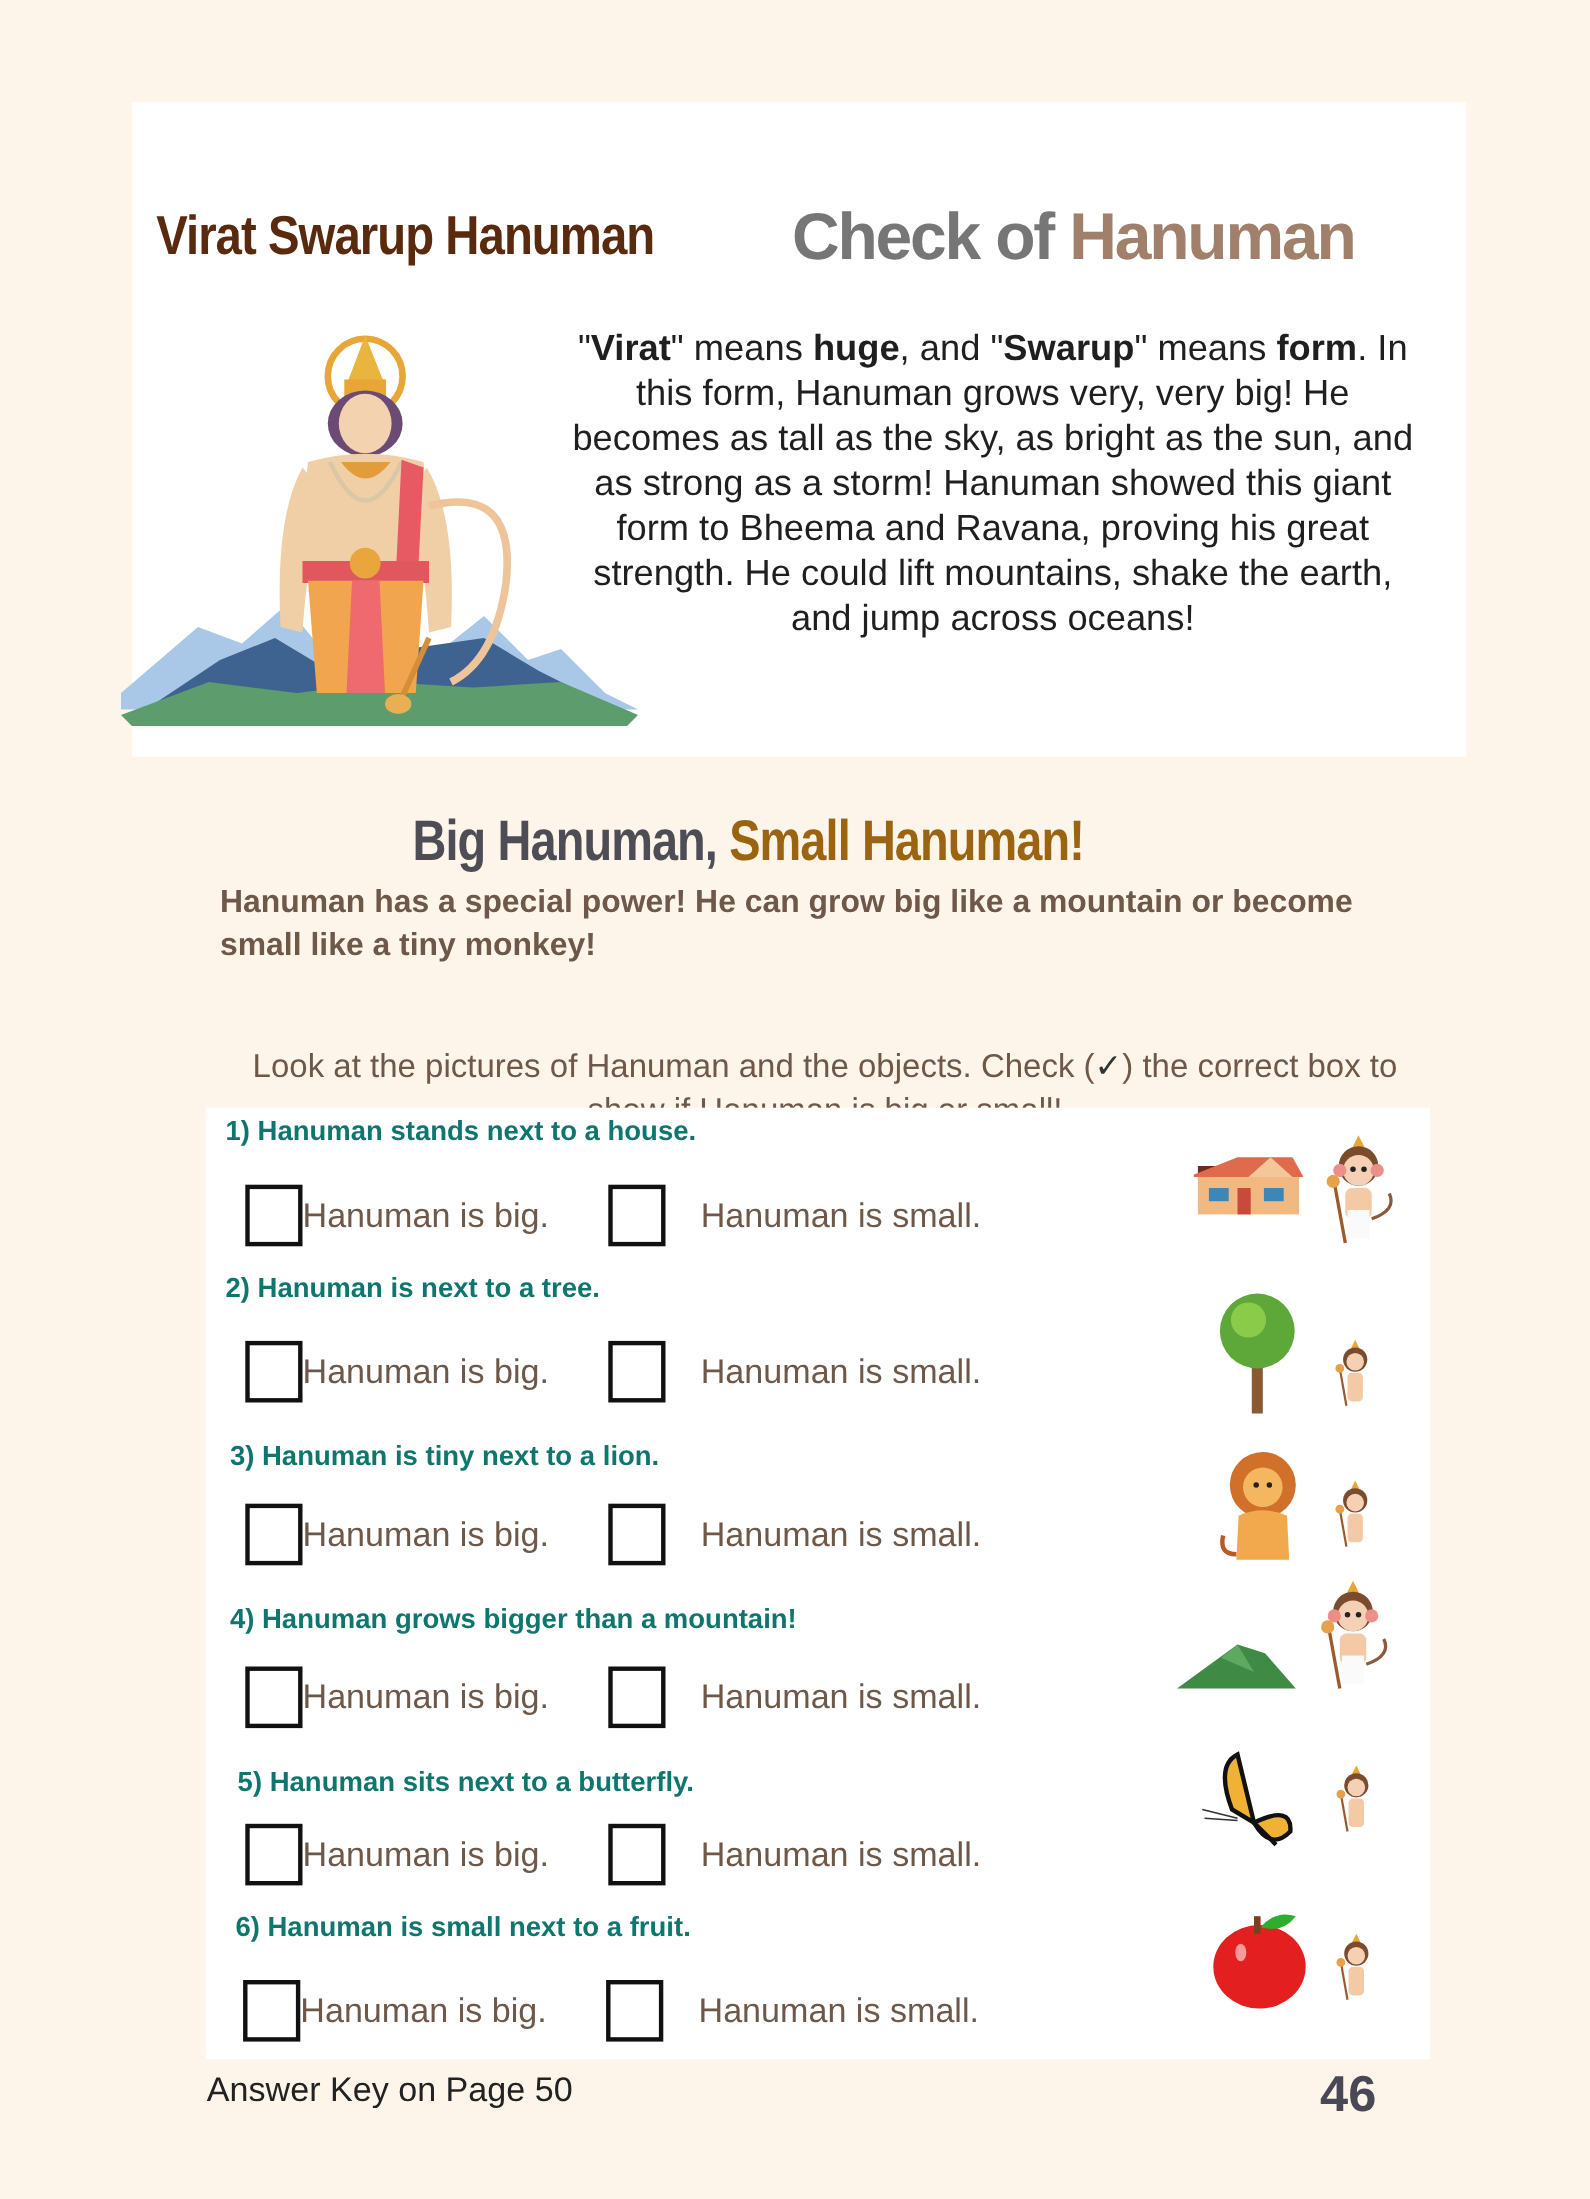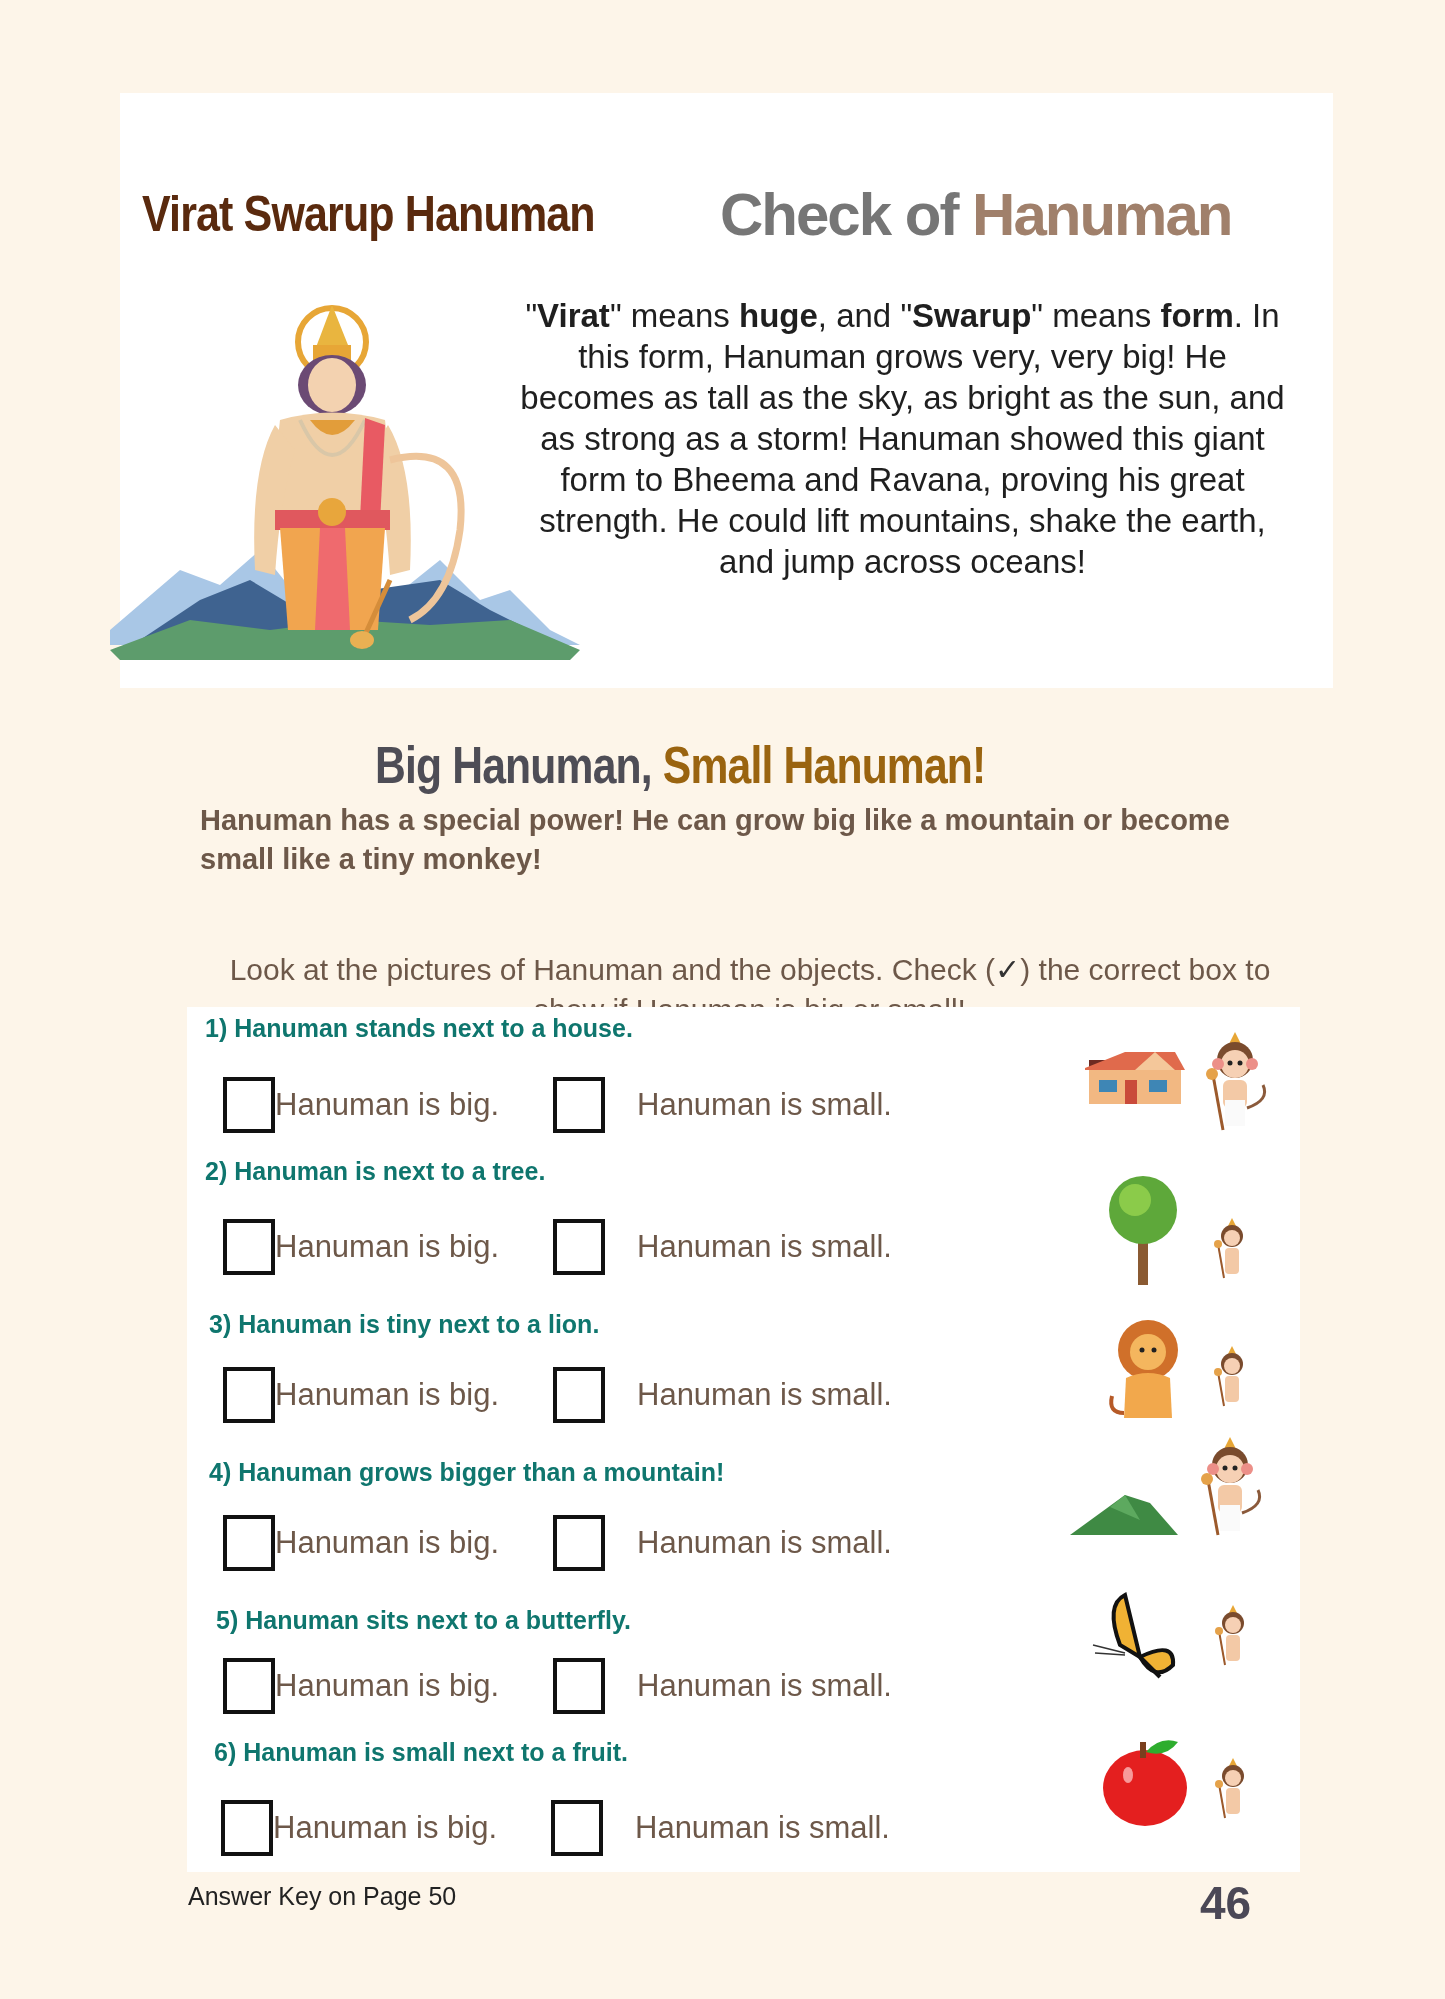--- a/index.html
+++ b/index.html
@@ -67,21 +67,21 @@
   .box {
     width: 52px; height: 56px; border: 4px solid #111; background: #fff; cursor: pointer;
   }
   .opt-label {
     font-family: "Liberation Sans", sans-serif; font-size: 31px; color: #6d5849;
     white-space: nowrap;
   }
   .pic { position: absolute; }
   .footer-key {
     position: absolute; left: 188px; top: 1882px;
-    font-family: "Liberation Sans", sans-serif; font-size: 25px; color: #222;
+    font-family: "Liberation Sans", sans-serif; font-size: 31px; color: #222;
   }
   .page-num {
     position: absolute; left: 1200px; top: 1876px;
     font-family: "Liberation Sans", sans-serif; font-weight: 700; font-size: 46px;
     color: #4b4856;
   }
 </style>
 </head>
 <body>
 

